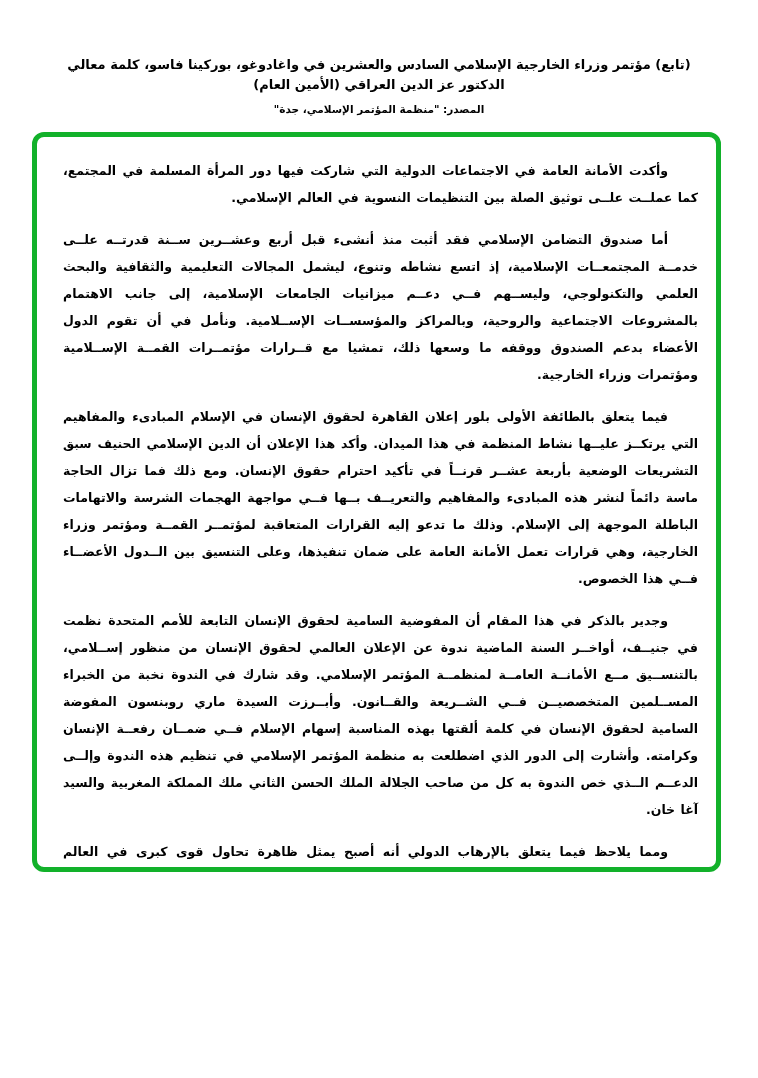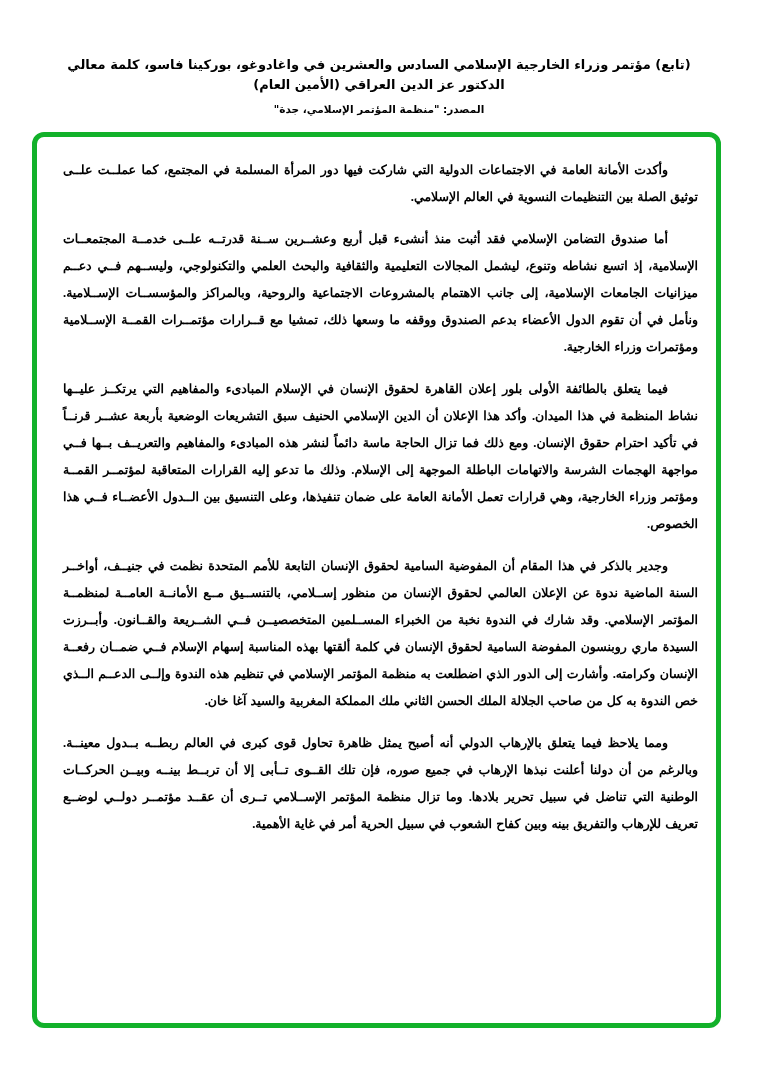--- a/index.html
+++ b/index.html
@@ -32,28 +32,27 @@
     unicode-bidi: embed;
     font-size: 10.5px;
     font-weight: bold;
     margin-top: 9px;
   }
   .content-frame {
     position: absolute;
     left: 32px;
     top: 132px;
     width: 689px;
-    height: 896px;
+    height: 740px;
     box-sizing: border-box;
     border: 5px solid #12b12a;
     border-radius: 12px;
     padding: 20px 18px 0 26px;
     overflow: hidden;
     background: #ffffff;
-    font-family: Liberation Serif, serif;
   }
   .content-frame p {
     direction: rtl;
     unicode-bidi: embed;
     text-align: justify;
     font-weight: bold;
     font-size: 12.5px;
     line-height: 27px;
     margin: 0 0 15px 0;
     text-indent: 30px;

